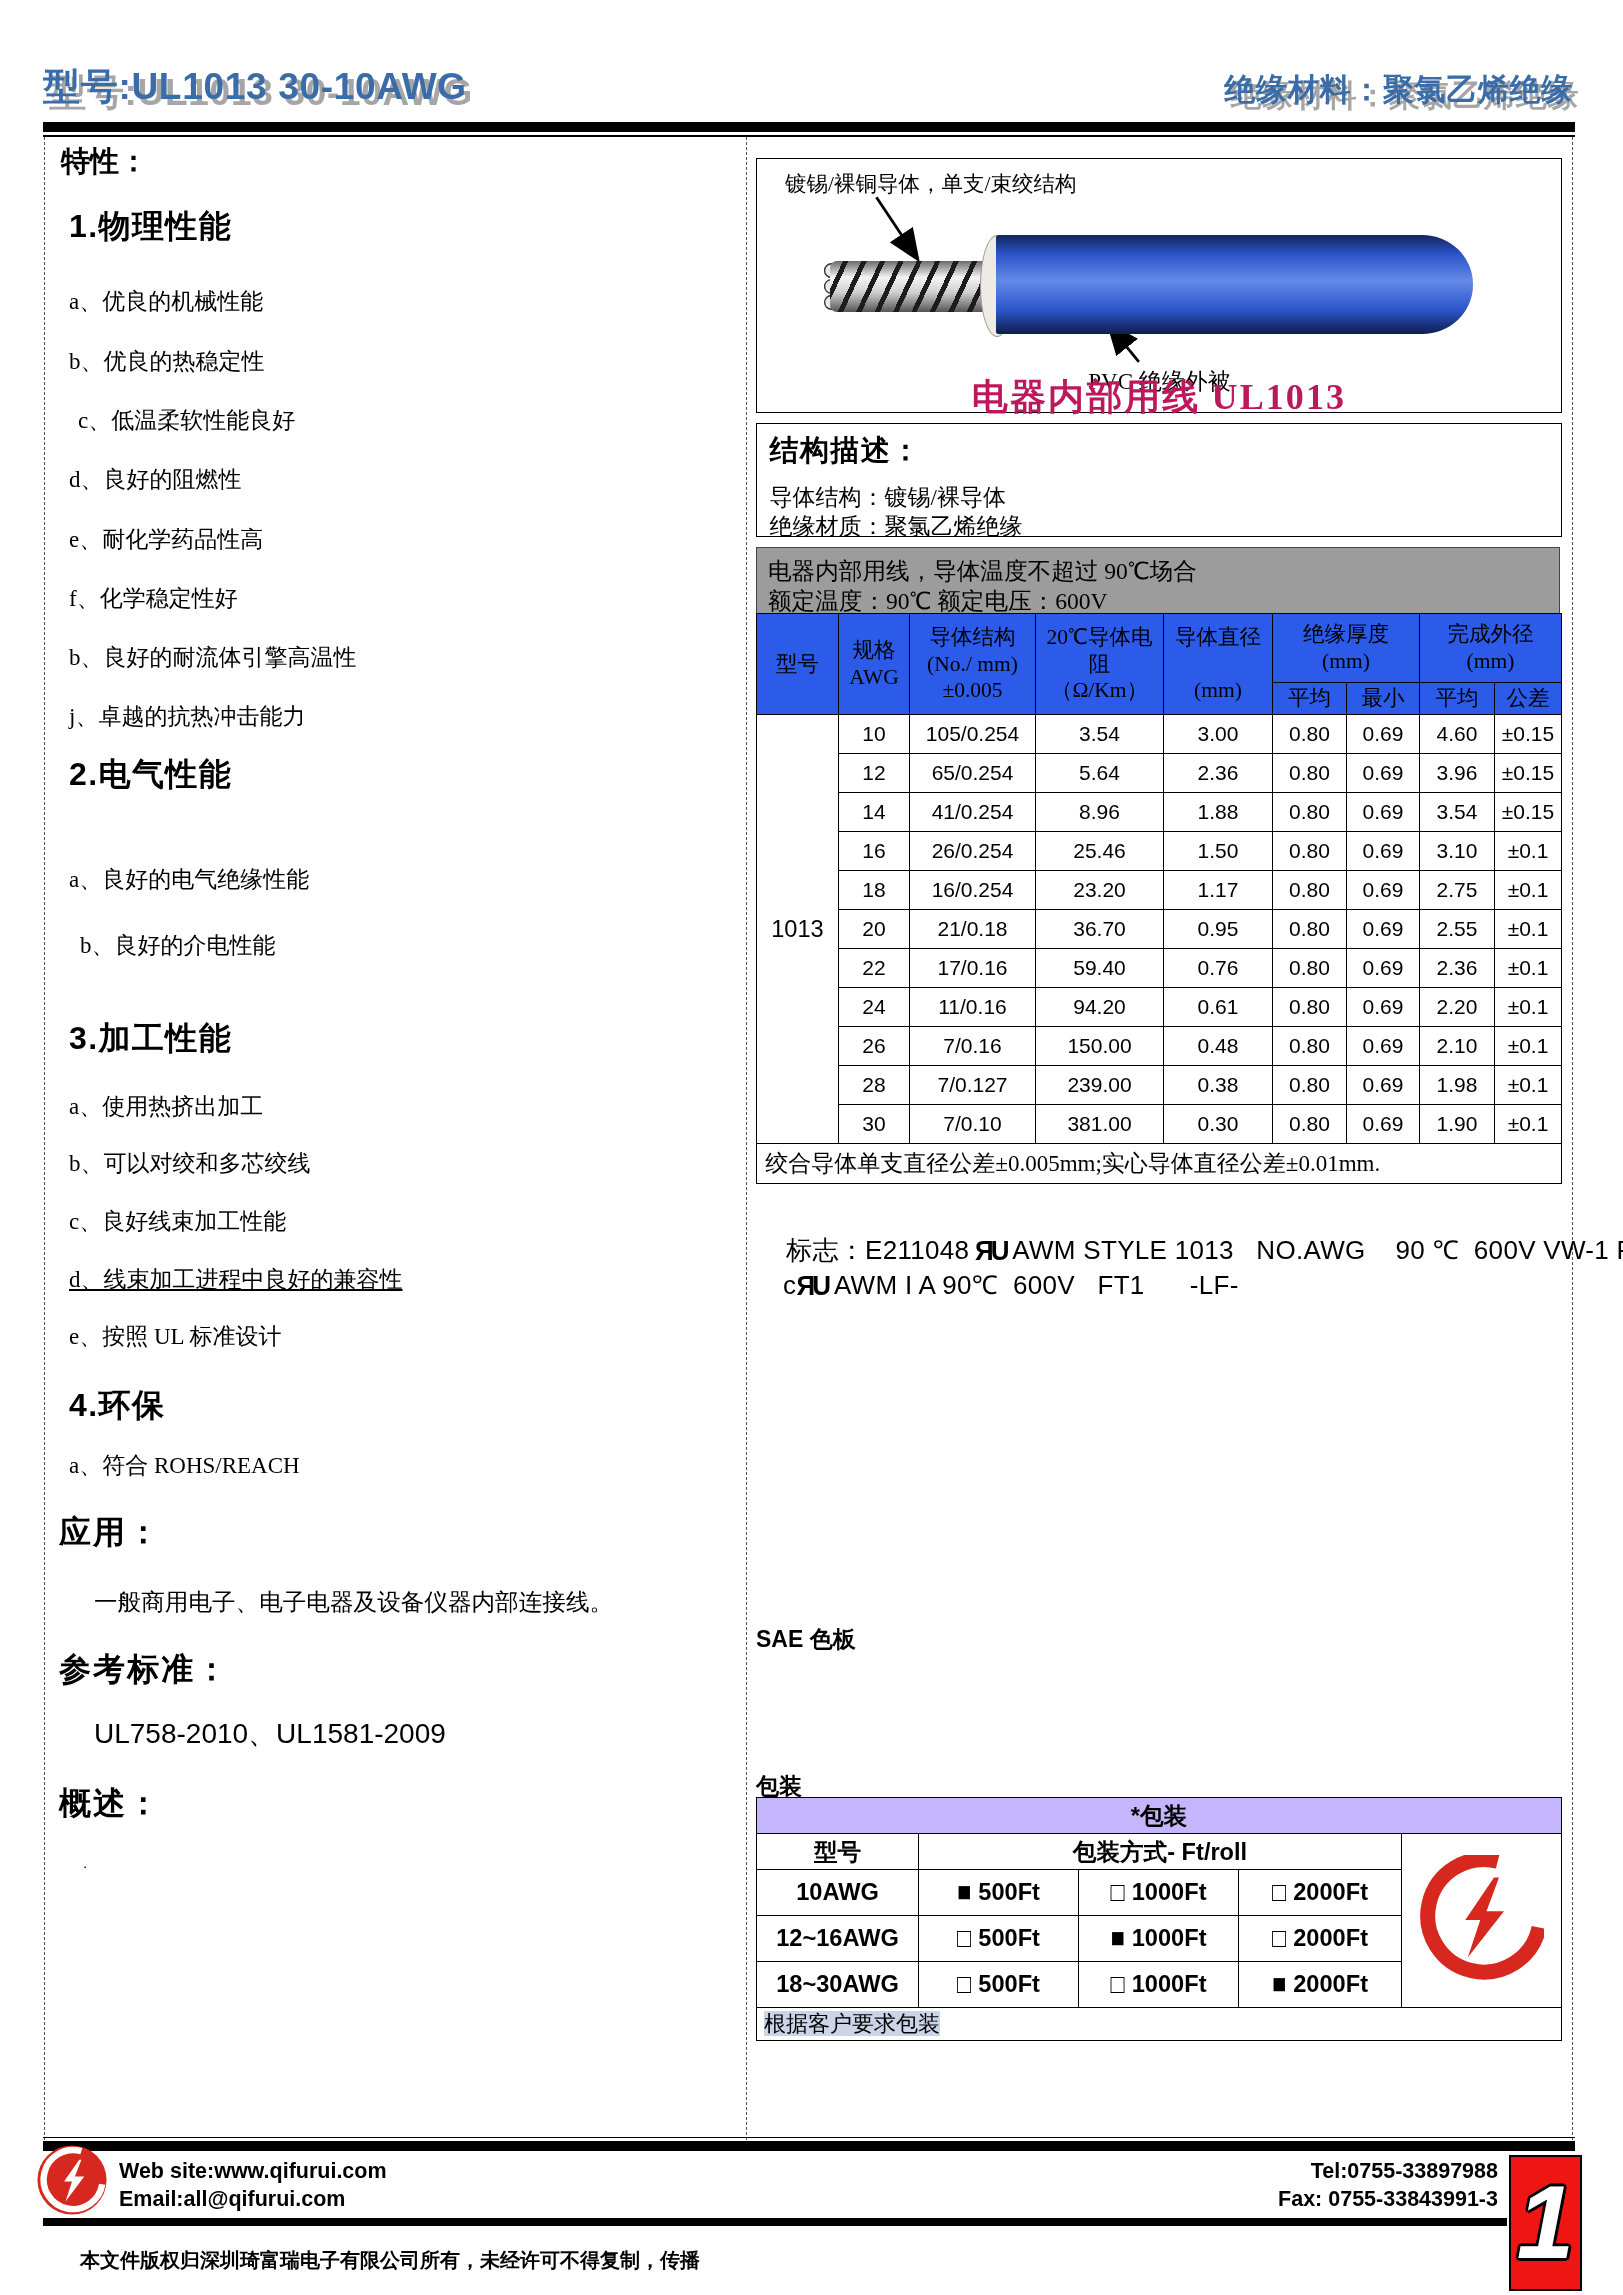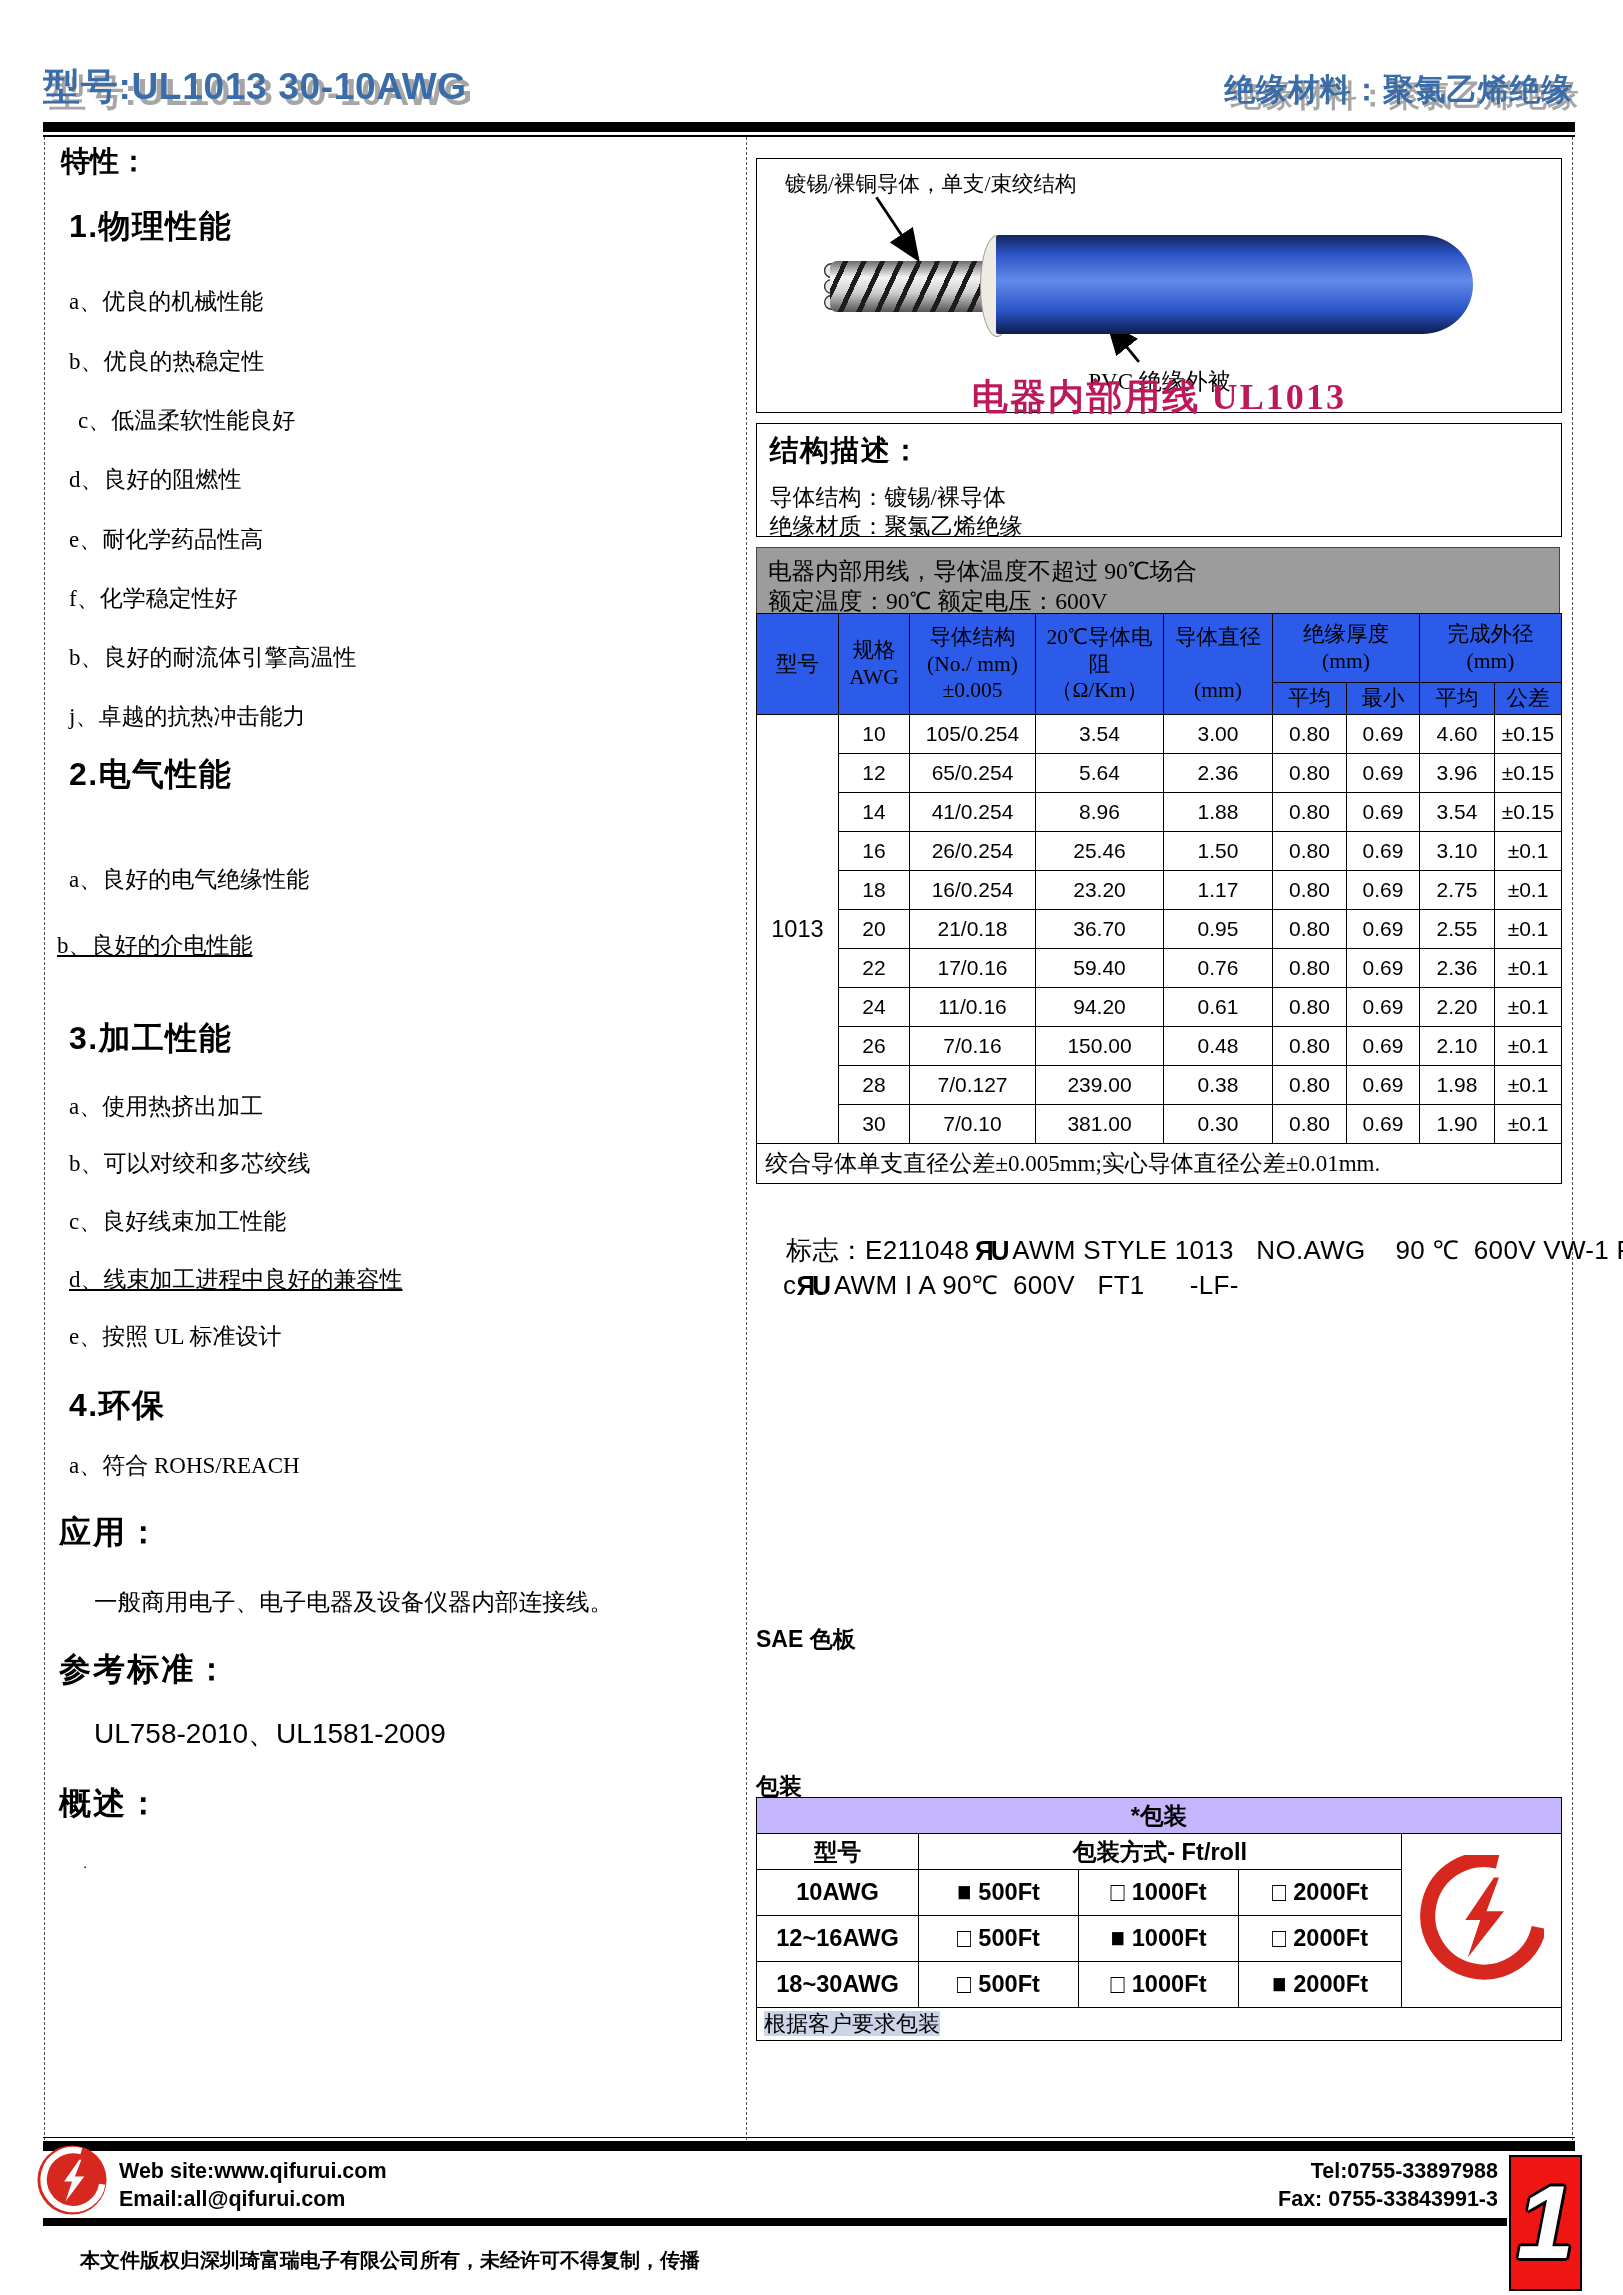--- a/index.html
+++ b/index.html
@@ -102,21 +102,21 @@
   <div class="abs fitem" style="left:69px;top:346px;">b、优良的热稳定性</div>
   <div class="abs fitem" style="left:78px;top:405px;text-align:right;">c、低温柔软性能良好</div>
   <div class="abs fitem" style="left:69px;top:464px;">d、良好的阻燃性</div>
   <div class="abs fitem" style="left:69px;top:524px;">e、耐化学药品性高</div>
   <div class="abs fitem" style="left:69px;top:583px;">f、化学稳定性好</div>
   <div class="abs fitem" style="left:69px;top:642px;">b、良好的耐流体引擎高温性</div>
   <div class="abs fitem" style="left:69px;top:701px;">j、卓越的抗热冲击能力</div>
 
   <div class="abs fheading" style="left:69px;top:753px;">2.电气性能</div>
   <div class="abs fitem" style="left:69px;top:864px;">a、良好的电气绝缘性能</div>
-  <div class="abs fitem" style="left:57px;top:930px;text-decoration:underline;">b、良好的介电性能</div>
+  <div class="abs fitem" style="left:80px;top:930px;">b、良好的介电性能</div>
 
   <div class="abs fheading" style="left:69px;top:1017px;">3.加工性能</div>
   <div class="abs fitem" style="left:69px;top:1091px;">a、使用热挤出加工</div>
   <div class="abs fitem" style="left:69px;top:1148px;">b、可以对绞和多芯绞线</div>
   <div class="abs fitem" style="left:69px;top:1206px;">c、良好线束加工性能</div>
   <div class="abs fitem" style="left:69px;top:1264px;text-decoration:underline;">d、线束加工进程中良好的兼容性</div>
   <div class="abs fitem" style="left:69px;top:1321px;">e、按照 UL 标准设计</div>
 
   <div class="abs fheading" style="left:69px;top:1384px;">4.环保</div>
   <div class="abs fitem" style="left:69px;top:1450px;">a、符合 ROHS/REACH</div>

